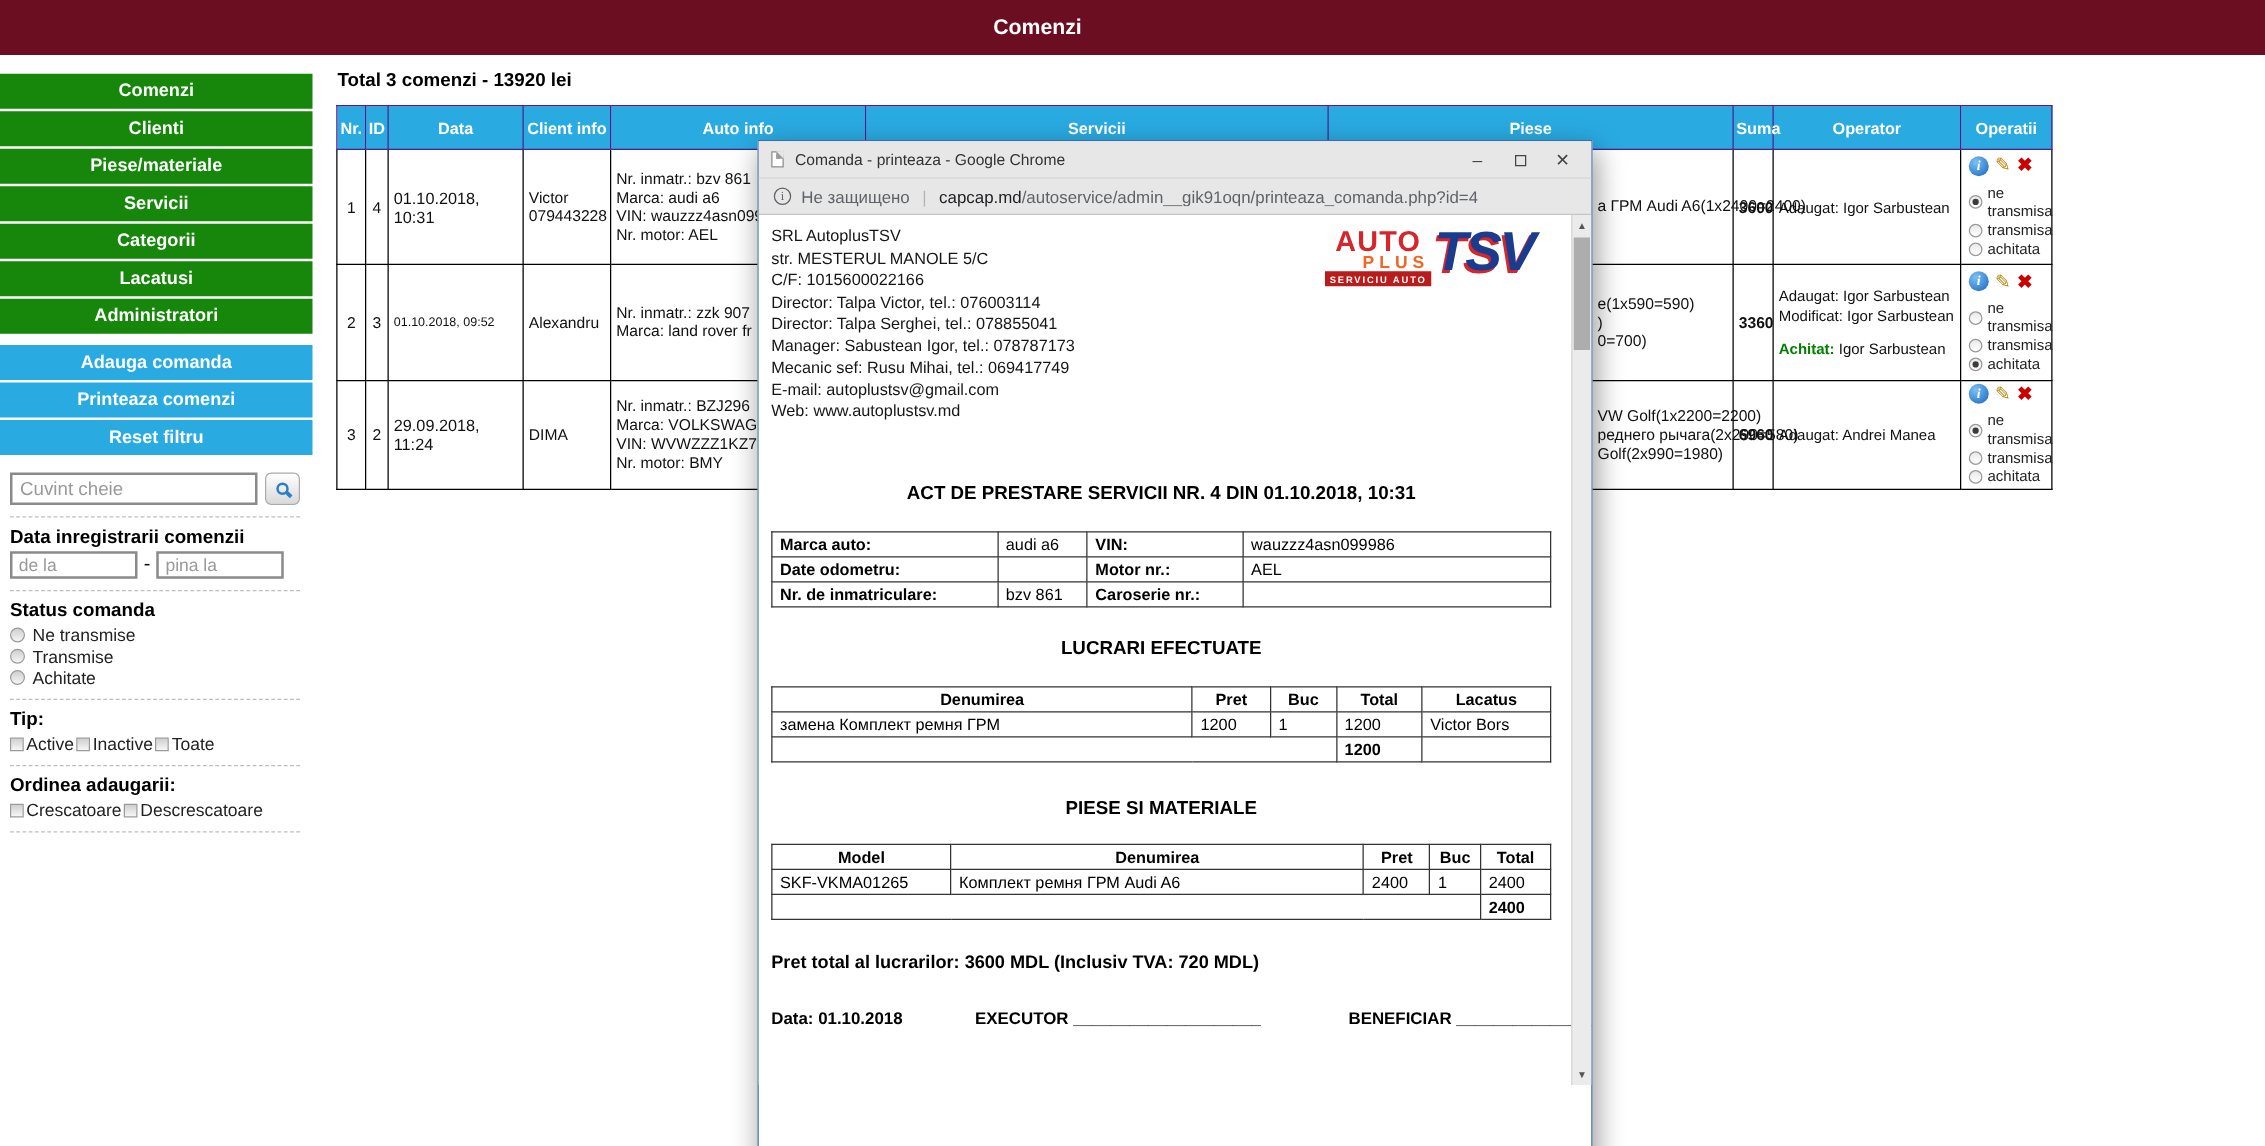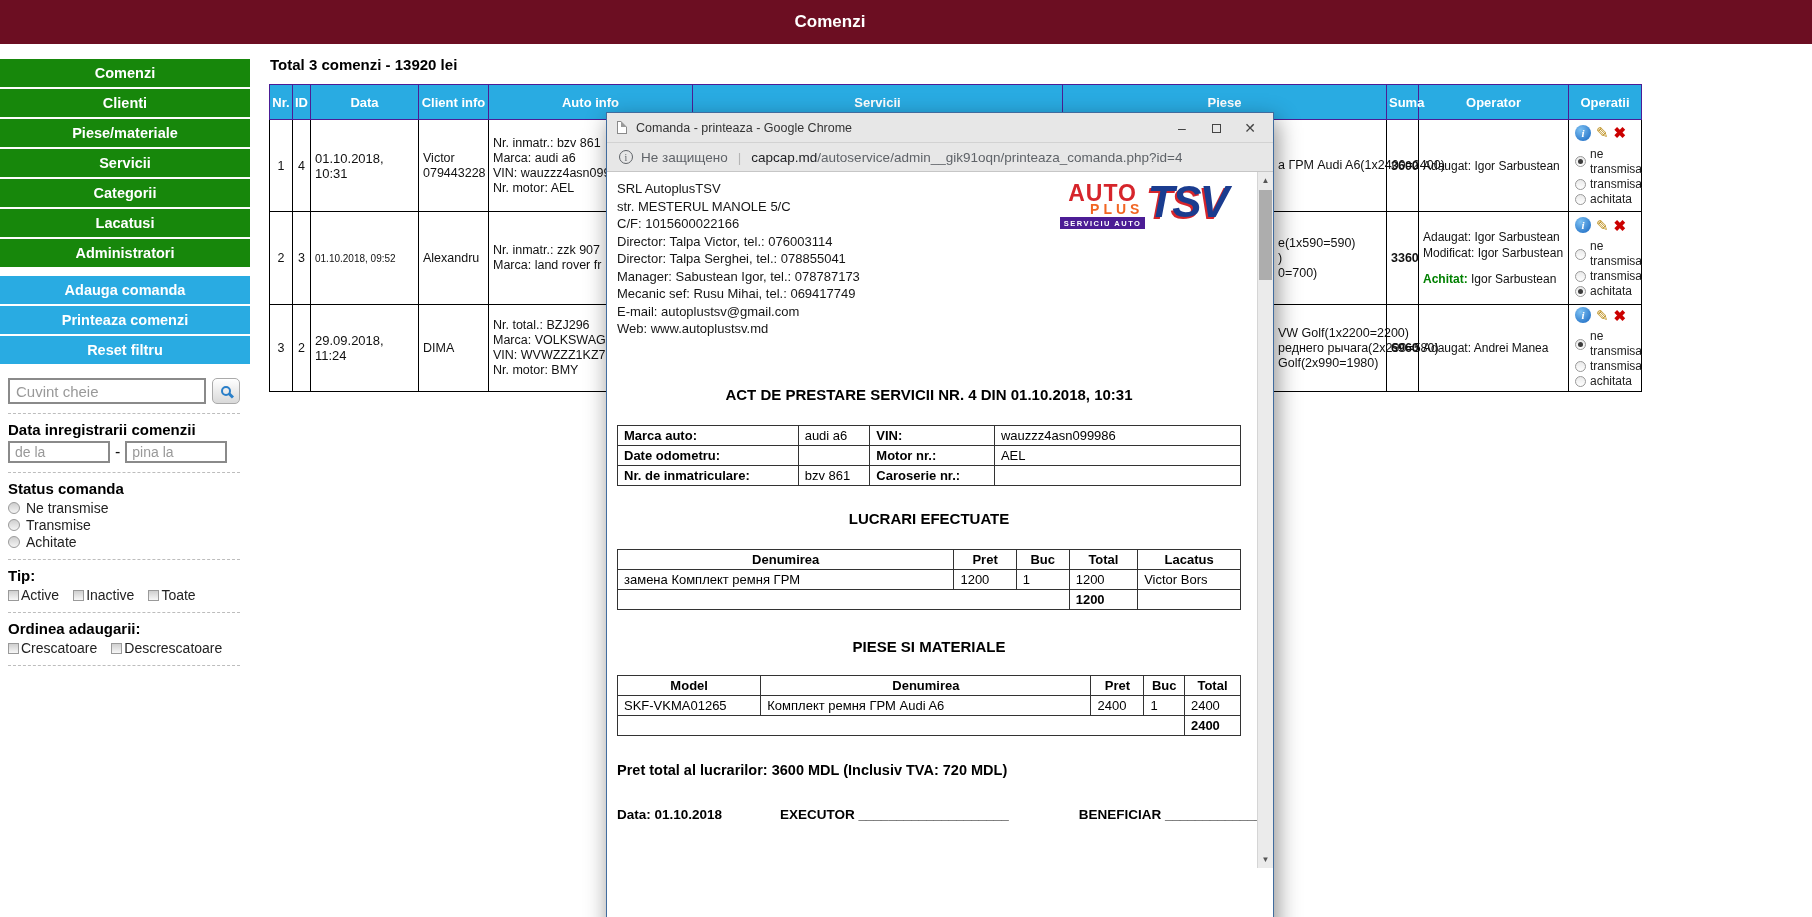--- a/index.html
+++ b/index.html
@@ -36,21 +36,21 @@
   .dashed { border:none; border-top:1px dashed #bdbdbd; margin:9px 0 7px 0; }
   .f-label { font-weight:bold; font-size:15px; color:#000; margin:2px 0 3px 0; }
   .date-row { display:flex; align-items:center; gap:5px; margin-top:2px; }
   .date-input { width:102px; height:22px; border:2px solid #8a8a8a; font-size:14px; padding:0 5px; color:#555;
                 font-family:"Liberation Sans",sans-serif; }
   .date-input::placeholder { color:#999; }
 
   .radio-line { font-size:14px; line-height:16px; margin:1px 0; display:flex; align-items:center; color:#222; }
   .s-radio { width:12px; height:12px; border-radius:50%; border:1px solid #9a9a9a;
              background:linear-gradient(#cfcfcf,#f5f5f5); display:inline-block; margin-right:6px; }
-  .inline-opts { display:flex; gap:14px; font-size:14px; color:#222; align-items:center; }
+  .inline-opts { display:flex; gap:2px; font-size:14px; color:#222; align-items:center; }
   .checkbox { width:11px; height:11px; border:1px solid #9a9a9a; background:linear-gradient(#cfcfcf,#f7f7f7);
               display:inline-block; margin-right:2px; vertical-align:-1px; }
   .opt { display:flex; align-items:center; }
 
   
   .summary { position:absolute; left:270px; top:56px; font-size:15px; font-weight:bold; color:#000; }
   .orders { position:absolute; left:269px; top:84px; border-collapse:collapse; table-layout:fixed;
             width:1372px; background:#fff; }
   .orders th { background:#29ABE2; color:#fff; font-size:13px; font-weight:bold; height:35px;
                border:1px solid #4c1d95; padding:0 2px; }
@@ -100,21 +100,21 @@
   .scrollbar { position:absolute; right:0; top:0; bottom:0; width:16px; background:#EBEBEB; border-left:1px solid #d5d5d5; }
   .sb-arrow { position:absolute; left:0; width:15px; height:15px; text-align:center; font-size:8px; color:#555; line-height:15px; cursor:pointer; }
   .sb-up { top:1px; } .sb-down { bottom:1px; }
   .sb-thumb { position:absolute; left:1px; right:1px; top:18px; height:90px; background:#ADADAD; cursor:pointer; }
 
   .company-row { display:flex; justify-content:space-between; }
   .company-lines { font-size:13px; line-height:17.5px; color:#161616; }
   .logo { display:flex; align-items:flex-start; gap:2px; margin:4px 14px 0 0; }
   .logo-auto { color:#D6252B; font-weight:900; font-size:23px; line-height:19px; letter-spacing:1px; text-align:center; }
   .logo-plus { color:#F26522; font-weight:800; font-size:14px; line-height:13px; letter-spacing:4px; text-align:right; margin-right:2px; }
-  .logo-bar { background:#4c1d95; color:#fff; font-size:7.5px; font-weight:bold; letter-spacing:1.5px;
+  .logo-bar { background:#b91c1c; color:#fff; font-size:7.5px; font-weight:bold; letter-spacing:1.5px;
               text-align:center; padding:1.5px 4px; margin-top:1px; }
   .logo-tsv { font-size:44px; line-height:40px; font-weight:900; font-style:italic; color:#1A3C8F;
               text-shadow:-2px 2px 0 #D6252B; letter-spacing:-2px; margin-top:-2px; }
 
   .doc-title { text-align:center; font-weight:bold; font-size:15px; color:#000; margin-top:48px; }
   .dtbl { border-collapse:collapse; width:100%; table-layout:fixed; }
   .dtbl td { border:1px solid #333; font-size:13px; color:#000; padding:1px 6px; height:20px; overflow:hidden; white-space:nowrap; }
   .dtbl .lbl { font-weight:bold; }
   .dtbl .hd { font-weight:bold; text-align:center; }
   .m-benef { margin-top:15px; }
@@ -331,21 +331,21 @@
   </tr>
 
   <tr style="height:80px">
     <td class="td-center">3</td>
     <td class="td-center">2</td>
     <td style="font-size:13px">29.09.2018, 11:24</td>
     <td>
       <div class="cell-line">DIMA</div>
     </td>
     <td>
-      <div class="cell-line">Nr. total.: BZJ296</div>
+      <div class="cell-line">Nr. inmatr.: BZJ296</div>
       <div class="cell-line">Marca: VOLKSWAGE</div>
       <div class="cell-line">VIN: WVWZZZ1KZ7</div>
       <div class="cell-line">Nr. motor: BMY</div>
     </td>
     <td></td>
     <td class="piese-cell">
       <div class="cell-line">VW Golf(1x2200=2200)</div>
       <div class="cell-line">реднего рычага(2x290=580)</div>
       <div class="cell-line">Golf(2x990=1980)</div>
     </td>

